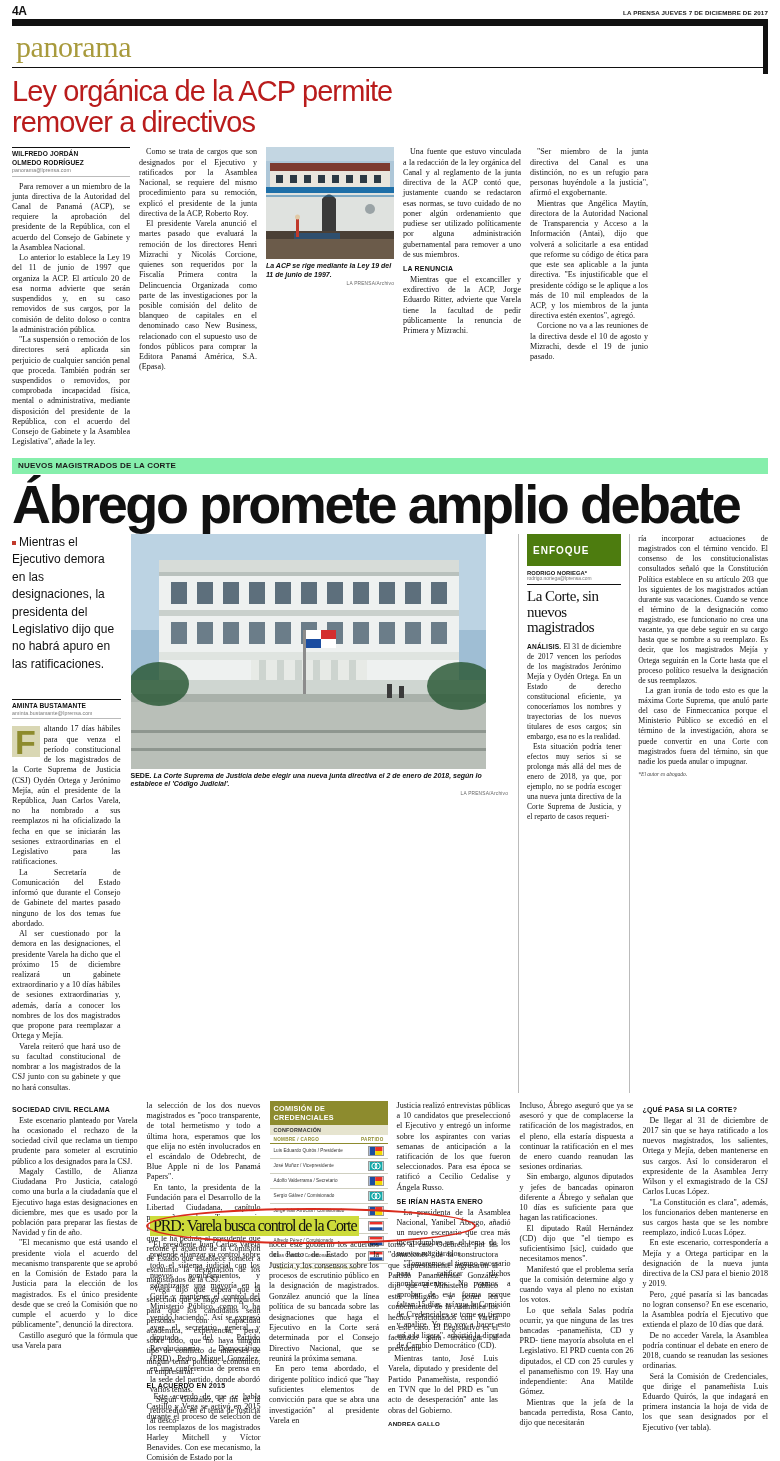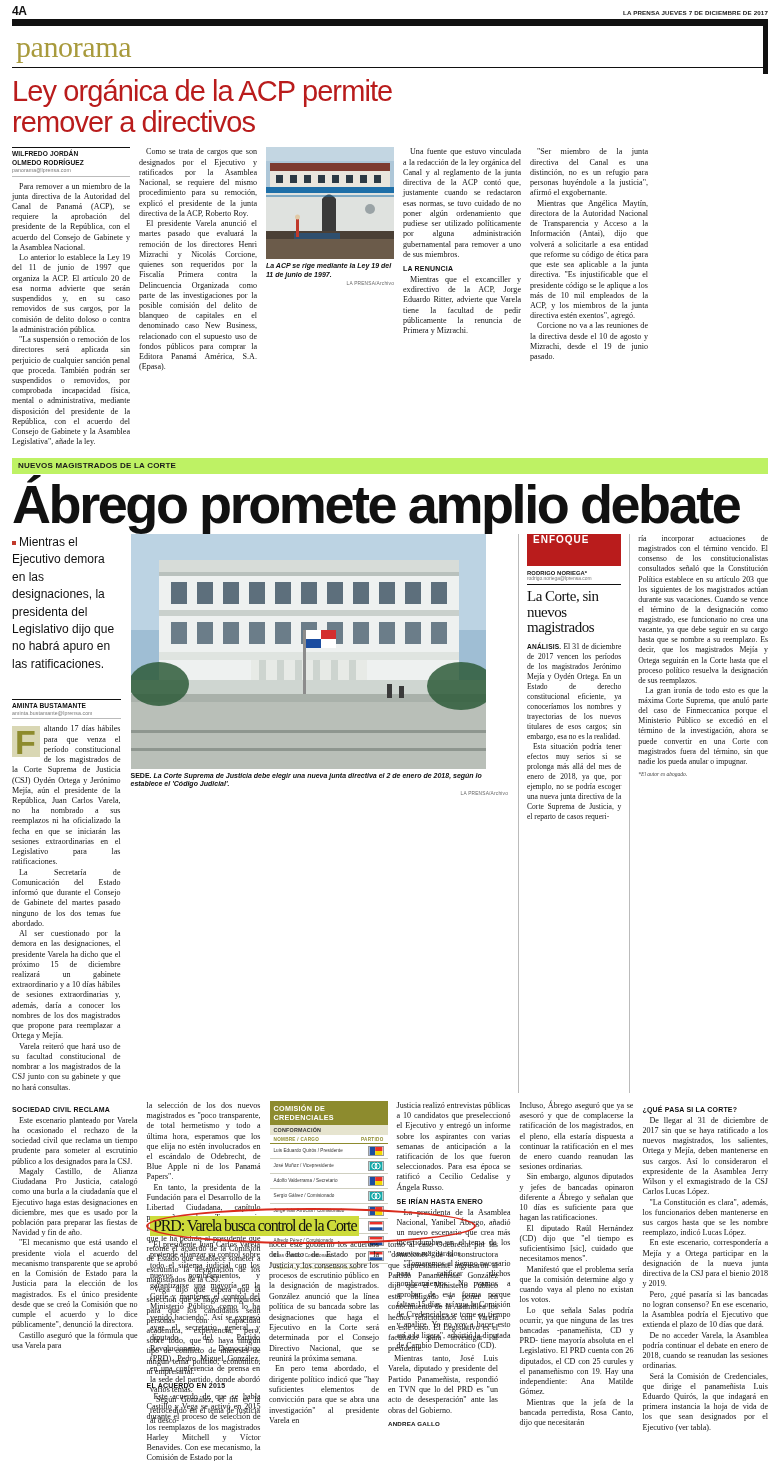--- a/index.html
+++ b/index.html
@@ -37,33 +37,33 @@
   .byline-rule-bot { height:1px; background:#bbb; margin-top:2px; margin-bottom:5px; }
 
   .photoblock { width:128px; }
   .photo1 { width:128px; height:112px; position:relative; overflow:hidden; background:#8ea9bd; }
   .capt { font-family:"Liberation Sans", sans-serif; font-style:italic; font-weight:bold; font-size:7px; line-height:1.2; margin-top:3px; color:#111;}
   .capt b { font-style:normal; }
   .credit { font-family:"Liberation Sans", sans-serif; font-size:4.8px; color:#666; text-align:right; margin-top:2px; letter-spacing:0.2px;}
   .subhead { font-family:"Liberation Sans", sans-serif; font-weight:bold; font-size:7px; letter-spacing:0.2px; margin:5px 0 1px; }
 
   
-  .kicker-band { background:#bef264; height:16px; display:flex; align-items:center; padding-left:6px; margin-top:10px;}
+  .kicker-band { background:#86efac; height:16px; display:flex; align-items:center; padding-left:6px; margin-top:10px;}
   .kicker-band span { font-family:"Liberation Sans", sans-serif; font-weight:bold; font-size:8px; letter-spacing:0.2px; color:#1a1a1a;}
   .hl2 { font-family:"Liberation Sans", sans-serif; font-weight:bold; font-size:53px; line-height:0.97; letter-spacing:-2.4px; margin:5px 0 4px; color:#111; transform:scaleX(1.02); transform-origin:left;}
 
   
   .s2-top { display:flex; gap:10px; margin-top:4px; }
   .lead-col { width:130px; }
   .lead { font-family:"Liberation Sans", sans-serif; font-size:12px; line-height:1.45; color:#111; }
   .lead .sq { display:inline-block; width:4px; height:4px; background:#c0392b; margin-right:3px; vertical-align:middle;}
   .photo2 { width:355px; height:235px; position:relative; overflow:hidden; background:#9fb6c6; }
   .enfoque-col { width:250px; display:flex; gap:8px; }
   .enfoque-box { width:96px; }
-  .enf-head { background:#b91c1c; height:32px; display:flex; align-items:flex-start; padding-left:6px;}
+  .enf-head { background:#4d7c0f; height:32px; display:flex; align-items:center; padding-left:6px;}
   .enf-head span { font-family:"Liberation Sans", sans-serif; font-weight:bold; font-size:10px; letter-spacing:1px; color:#fff; }
   .enf-auth { font-family:"Liberation Sans", sans-serif; font-weight:bold; font-size:5.8px; margin-top:4px; letter-spacing:0.1px;}
   .enf-mail { font-family:"Liberation Sans", sans-serif; font-size:4.9px; color:#777; }
   .enf-rule { height:1px; background:#111; margin:3px 0 4px;}
   .enf-hl { font-family:"Liberation Serif", serif; font-size:15px; line-height:1.04; letter-spacing:-0.5px; }
   .enf-body { font-size:7.6px; line-height:1.32; text-align:justify; margin-top:6px; }
   .enf-body p { margin:0; text-indent:6px;}
   .enf-body b { font-family:"Liberation Sans", sans-serif; font-size:6.6px; letter-spacing:0.2px;}
   .enf-foot { font-size:5.5px; font-style:italic; color:#444; margin-top:4px;}
 

